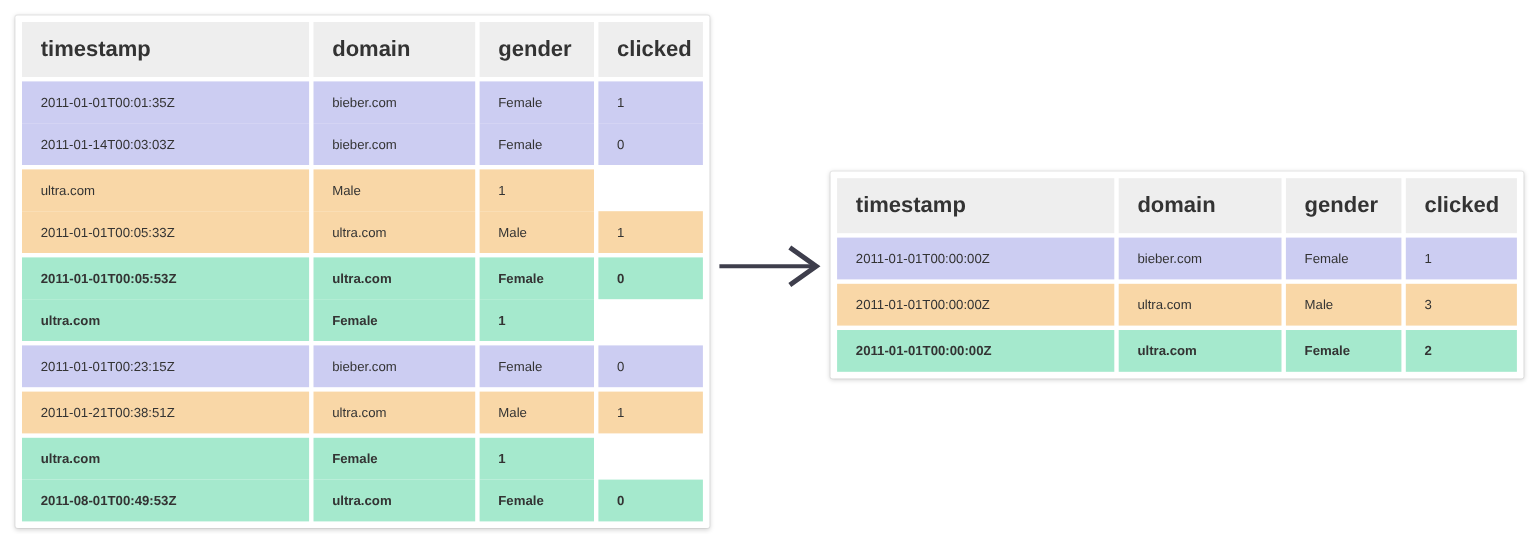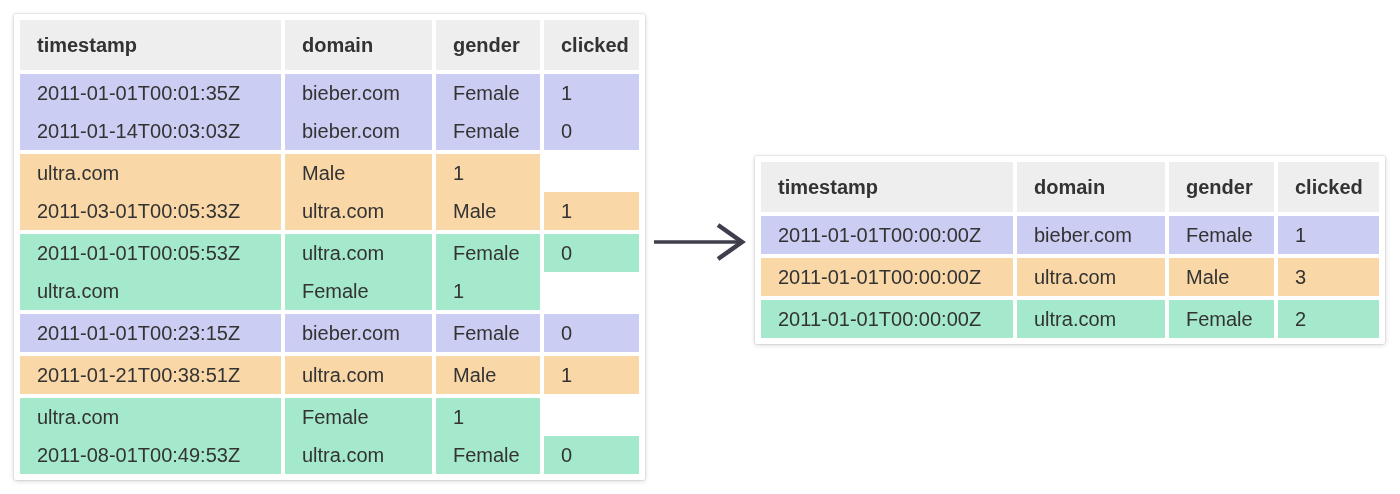--- a/index.html
+++ b/index.html
@@ -35,29 +35,29 @@
     padding-left: 17px;
     font-size: 20px;
     font-weight: 700;
     color: var(--text, #333);
   }
   .cell {
     height: 38px;
     display: flex;
     align-items: center;
     padding-left: 17px;
-    font-size: 20px;
+    font-size: 12px;
     color: var(--text, #333);
     overflow: hidden;
     white-space: nowrap;
   }
   .trow.group-start { margin-top: 4px; }
   .trow.bg-blue   .cell { background: var(--blue,   #cccdf2); }
   .trow.bg-orange .cell { background: var(--orange, #f9d7a7); }
-  .trow.bg-green  .cell { background: var(--green,  #a5e9cd); }
+  .trow.bg-green  .cell { background: var(--green,  #a5e9cd); font-weight: bold; }
 
   .arrow {
     position: absolute;
     left: 650px;
     top: 220px;
     width: 102px;
     height: 44px;
   }
 </style>
 </head>
@@ -84,21 +84,21 @@
           <div class="cell">bieber.com</div>
           <div class="cell">Female</div>
           <div class="cell">0</div>
         </div>
         <div class="trow bg-orange group-start">
           <div class="cell">ultra.com</div>
           <div class="cell">Male</div>
           <div class="cell">1</div>
         </div>
         <div class="trow bg-orange">
-          <div class="cell">2011-03-01T00:05:33Z</div>
+          <div class="cell">2011-01-01T00:05:33Z</div>
           <div class="cell">ultra.com</div>
           <div class="cell">Male</div>
           <div class="cell">1</div>
         </div>
         <div class="trow bg-green group-start">
           <div class="cell">2011-01-01T00:05:53Z</div>
           <div class="cell">ultra.com</div>
           <div class="cell">Female</div>
           <div class="cell">0</div>
         </div>

